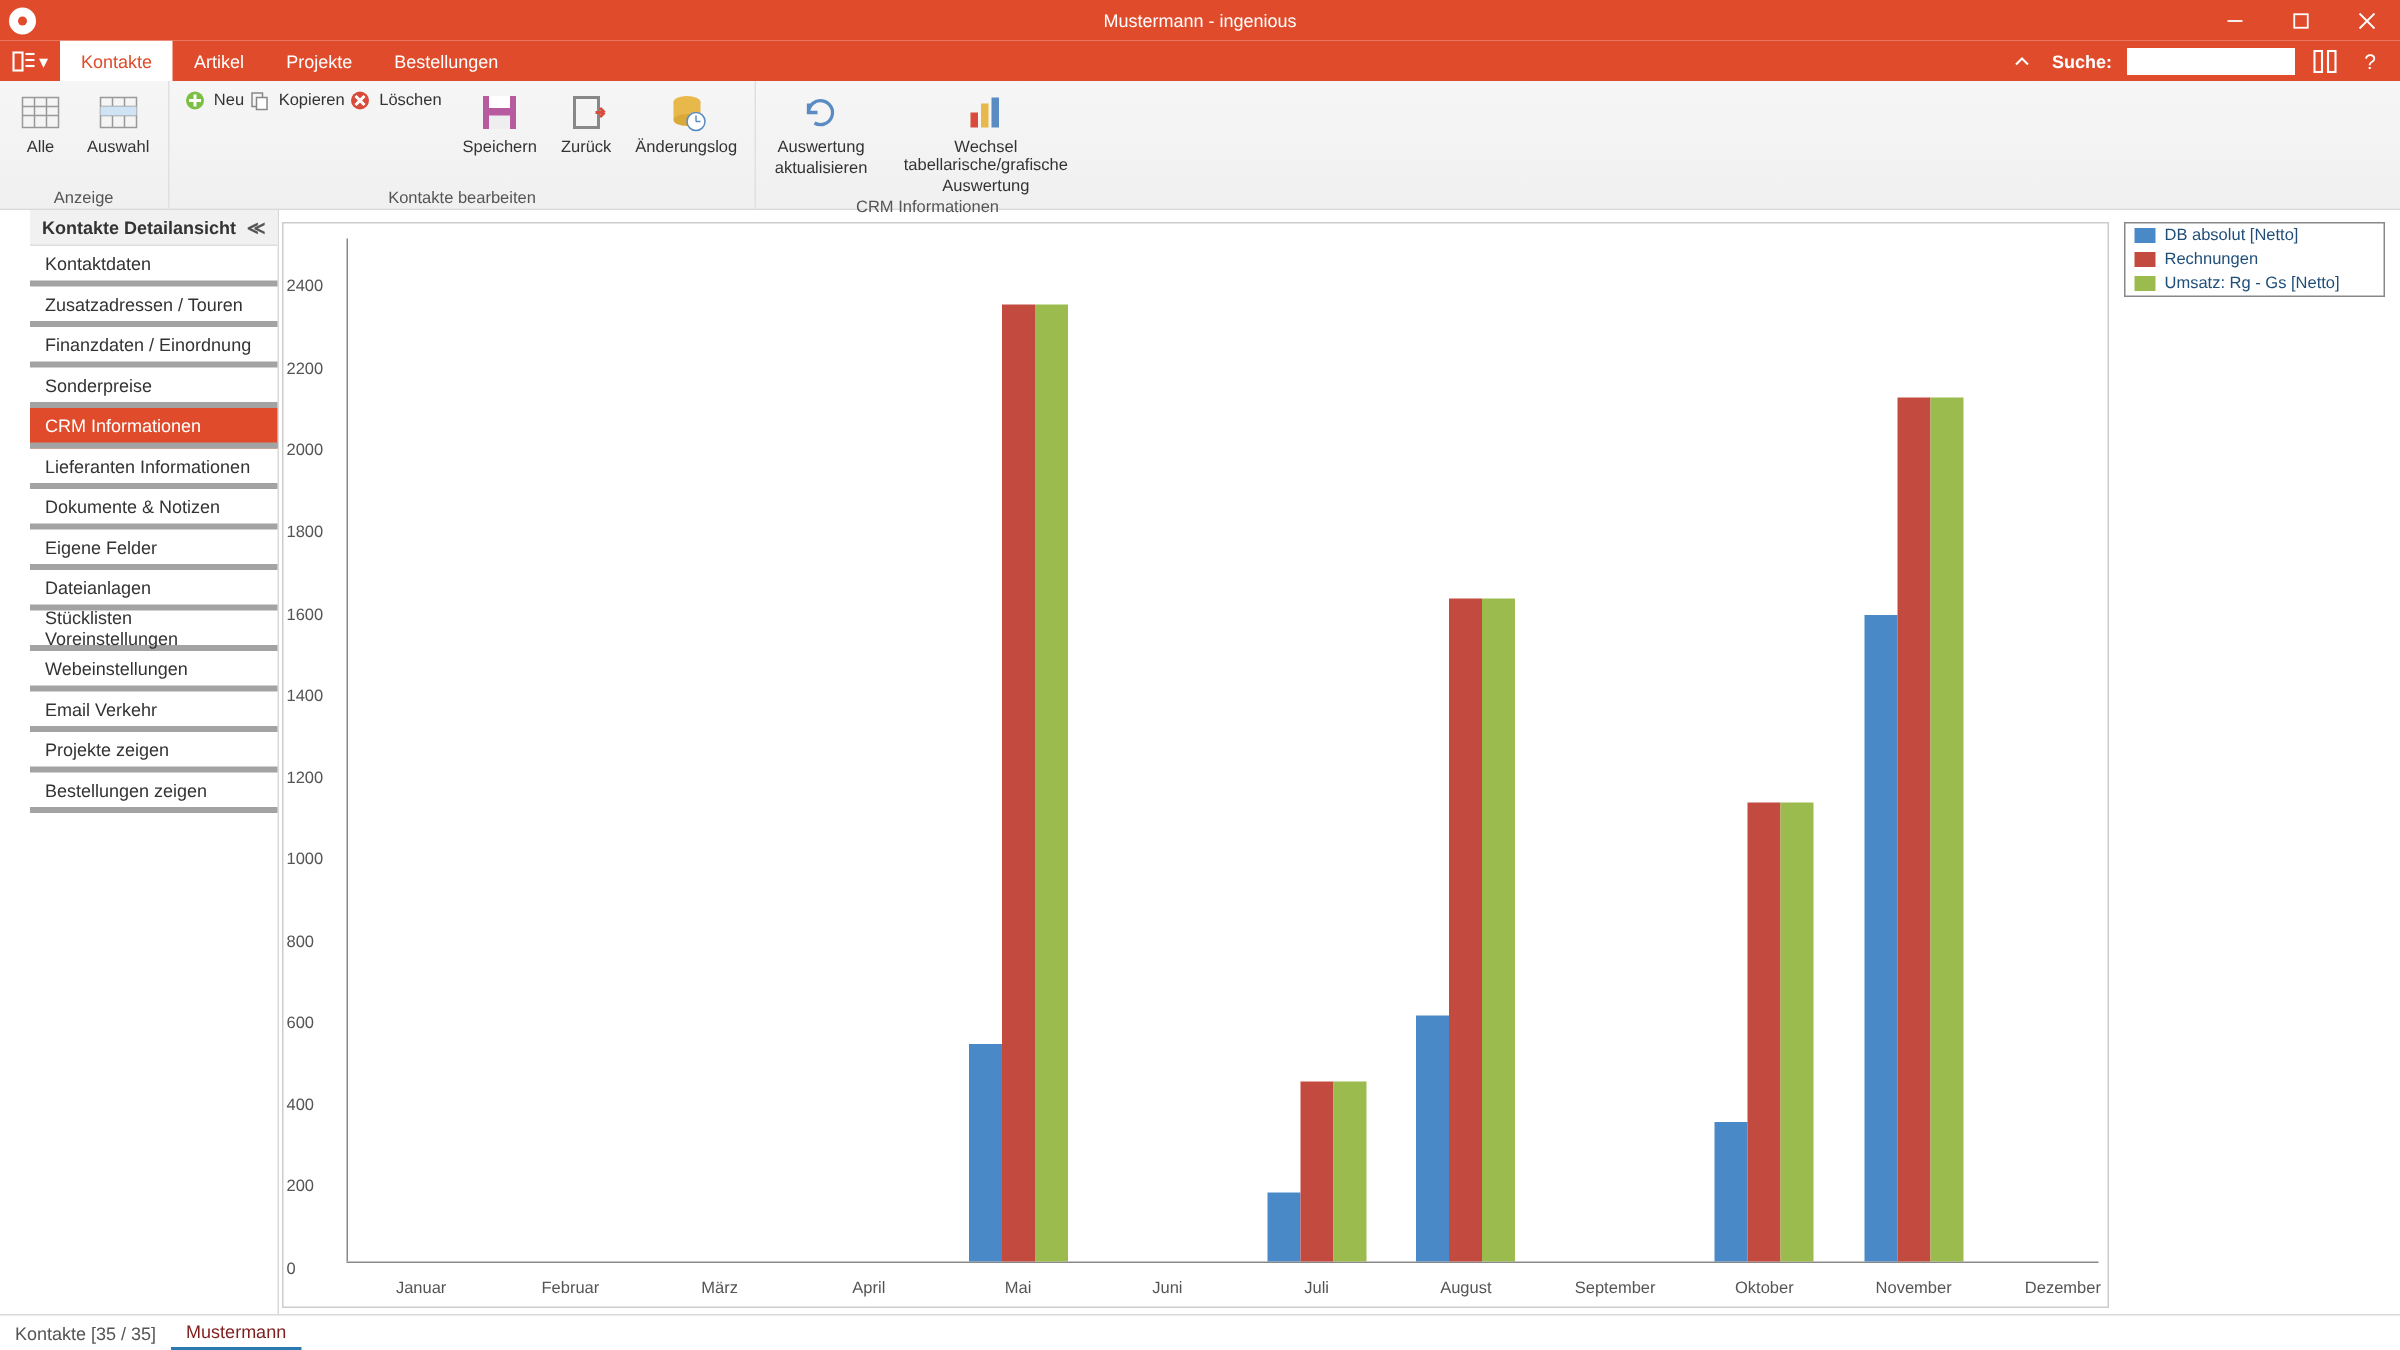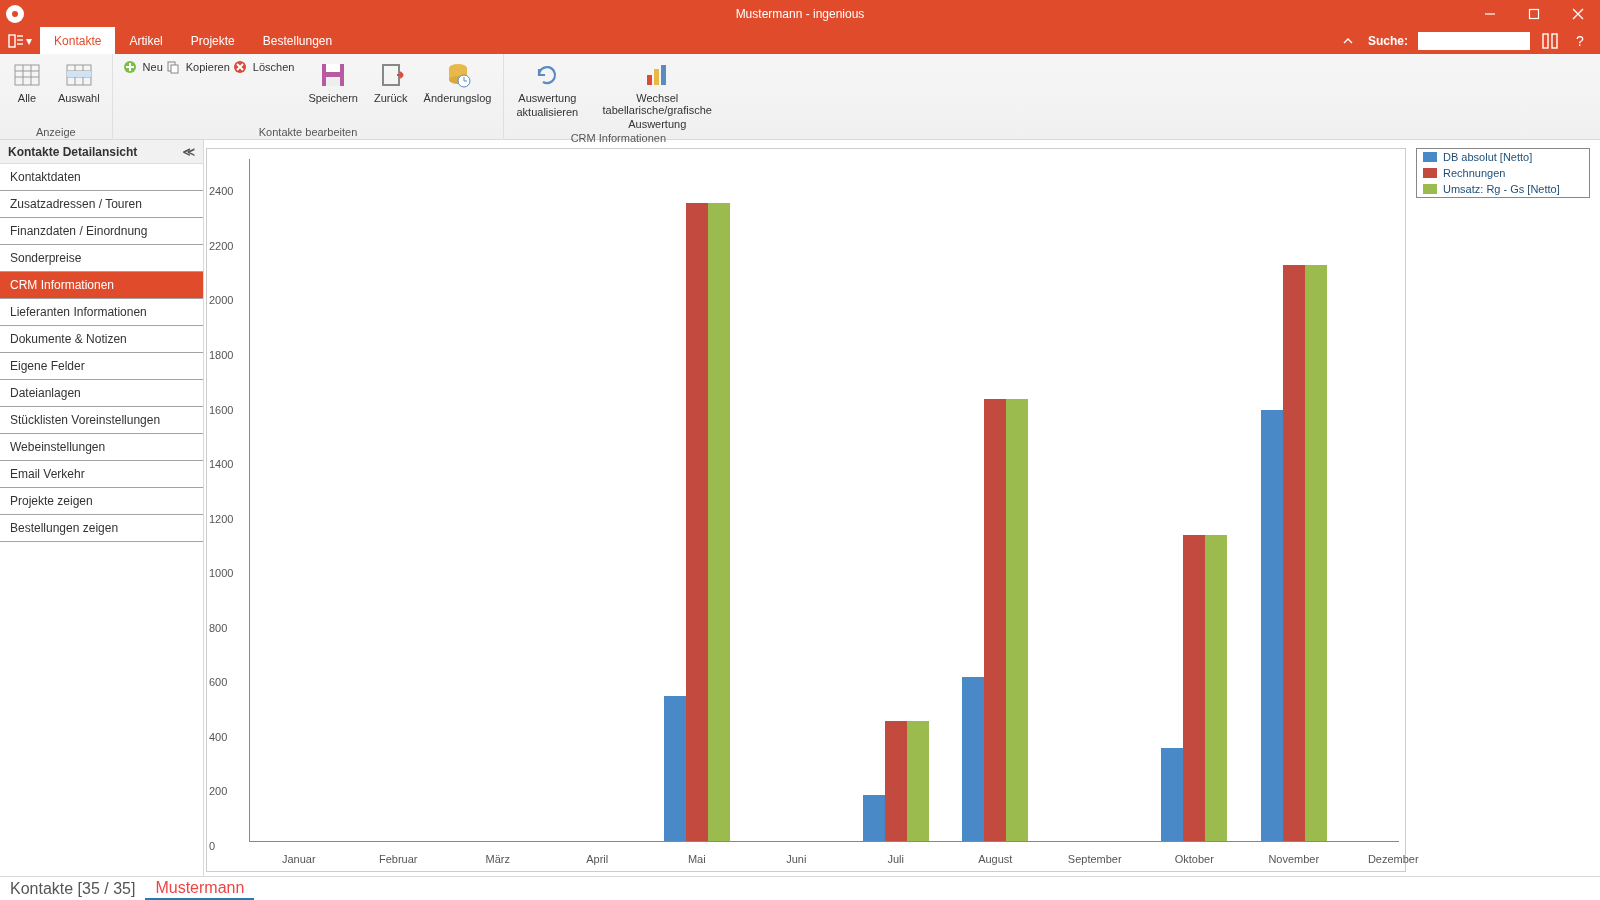--- a/index.html
+++ b/index.html
@@ -41,35 +41,35 @@
   .mini-item { display:flex; align-items:center; gap:6px; cursor:pointer; font-size:11px; color:#333;}
   .mini-item .dot { width:14px; height:14px; }
   .ribbon .field-row { display:flex; align-items:center; gap:8px; height:24px;}
   .ribbon .field-row label { font-size:11px; color:#333; }
   .ribbon select { height:20px; font-size:11px; border:1px solid #bbb; background:#fff;}
   .ribbon .sel-wide { width:180px; }
   .ribbon .sel-narrow { width:48px; }
   .ribbon .fields-col { display:flex; flex-direction:column; gap:6px; padding-top:4px;}
 
   .workspace { display:flex; height: calc(900px - 27px - 27px - 86px - 24px); }
-  .sidepanel { width:204px; border-right:1px solid #d9d9d9; background:#fff; display:flex; flex-direction:column; }
+  .sidepanel { width:186px; border-right:1px solid #d9d9d9; background:#fff; display:flex; flex-direction:column;padding-left:20px; }
   .sidepanel .hd { height:24px; background:#f1f1f1; border-bottom:1px solid #ddd; display:flex; align-items:center; padding:0 8px; font-size:12px; font-weight:bold; color:#333; justify-content:space-between;}
   .sidepanel .hd .coll { cursor:pointer; font-size:12px; color:#555;}
-  .nav-item { height:27px; display:flex; align-items:center; padding:0 10px; font-size:12px; color:#333; cursor:pointer; border-bottom:1px solid #a3a3a3;}
+  .nav-item { height:27px; display:flex; align-items:center; padding:0 10px; font-size:12px; color:#333; cursor:pointer; border-bottom:4px solid #a3a3a3;}
   .nav-item.active { background:#e04b2b; color:#fff; }
 
   .chartarea { flex:1; padding:8px 10px 4px 2px; display:flex; }
   .chart-box { flex:1; border:1px solid #ccc; background:#fff; position:relative; }
   .legend-box { width:174px; border:1px solid #888; margin-left:10px; align-self:flex-start; font-size:11px; color:#1f4e79; background:#fff;}
   .legend-row { display:flex; align-items:center; gap:6px; padding:2px 6px;}
   .legend-sw { width:14px; height:10px;}
 
-  .statusbar { height:24px; border-top:1px solid #d9d9d9; display:flex; align-items:flex-end; font-size:16px;}
+  .statusbar { height:24px; border-top:1px solid #d9d9d9; display:flex; align-items:flex-end; font-size:12px;}
   .statusbar .st-tab { height:22px; padding:0 10px; display:flex; align-items:center; color:#555; cursor:pointer;}
-  .statusbar .st-tab.active { color:#ef4444; border-bottom:2px solid #2a7ab0;}
+  .statusbar .st-tab.active { color:#7f1d1d; border-bottom:2px solid #2a7ab0;}
   .yaxis-label { position:absolute; left:2px; transform:translateY(50%); font-size:11px; color:#555;}
   .xaxis-label { position:absolute; bottom:6px; transform:translateX(-50%); font-size:11px; color:#555;}
   .axis-line { position:absolute; background:#888;}
   .bar { position:absolute; bottom:0;}
 </style>
 </head>
 <body>
 
 <div class="titlebar">
   <div class="logo"></div>

